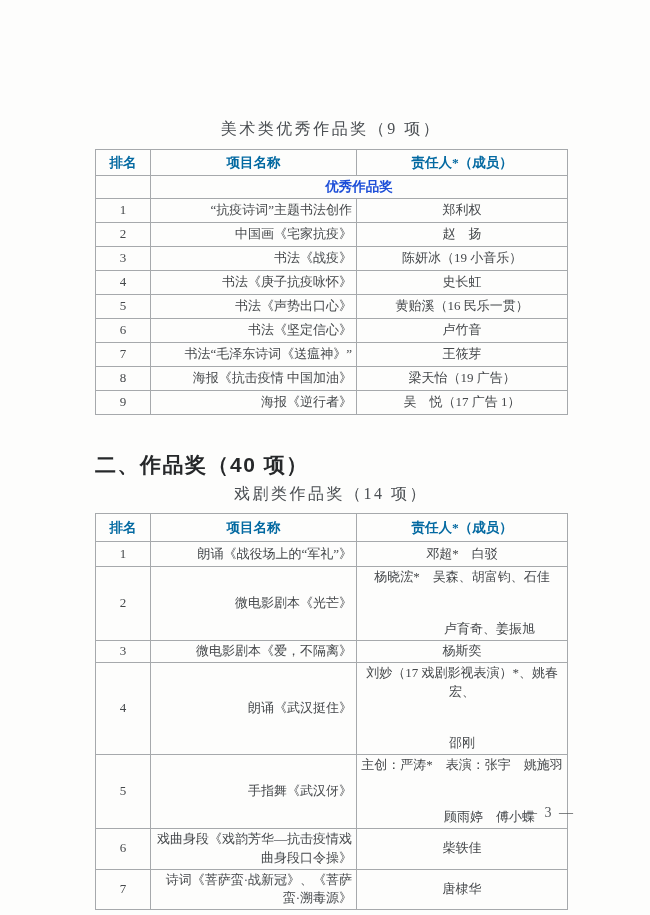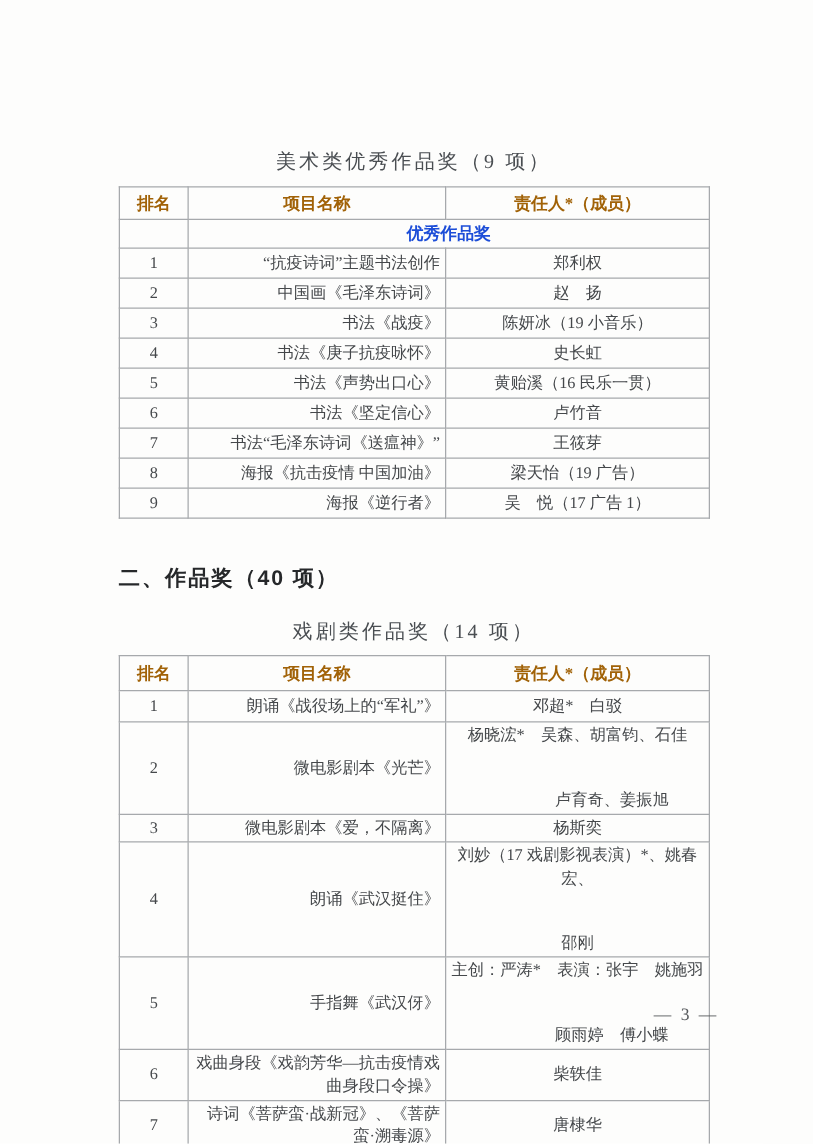--- a/index.html
+++ b/index.html
@@ -13,37 +13,37 @@
   }
   .content { position:absolute; left:95px; top:0; width:472px; }
 
   .doc-title {
     text-align:center;
     font-size:16px;
     letter-spacing:2.5px;
     color:#4a4e52;
   }
   .title-art   { margin-top:119px; margin-bottom:9px; }
-  .title-drama { margin-top:21px;  margin-bottom:8px;font-family:Liberation Serif, serif; }
+  .title-drama { margin-top:5px;  margin-bottom:8px;font-family:Liberation Serif, serif; }
 
   table.award {
     border-collapse:collapse;
     width:472px;
     table-layout:fixed;
   }
   .award td, .award th {
     border:1px solid #a6a9ac;
     font-size:13px;
     font-weight:normal;
     padding:1px 4px;
     vertical-align:middle;
     line-height:1.45;
     overflow:hidden;
   }
-  .award th { font-weight:bold; font-size:13.5px; color:#a16207; text-align:center; }
+  .award th { font-weight:bold; font-size:13.5px; color:#0369a1; text-align:center; }
   .col-rank { width:55px; }
   .col-proj { width:206px; }
   .col-pers { width:211px; }
 
   .rank { text-align:center; }
   .proj { text-align:right; }
   .pers { text-align:center; padding-left:10px; }
 
   .t1 tr        { height:24px; }
   .t1 tr.hdr    { height:26px; }
@@ -58,21 +58,21 @@
   .t2 tr.r4  { height:40px; }
   .t2 tr.r5  { height:40px; }
   .t2 tr.r6  { height:38px; }
 
   .line2 { display:block;margin-top:33px; }
   .line2.indent { padding-left:55px; }
 
   .sec-heading {
     margin-top:36px;
     font-family:"Liberation Sans", sans-serif;
-    font-size:17px;
+    font-size:21px;
     font-weight:bold;
     letter-spacing:1.5px;
     color:#26282a;
   }
 
   .page-num {
     position:absolute;
     top:805px; left:95px; width:480px;
     text-align:right;
     font-size:14px;
@@ -104,21 +104,21 @@
         <td></td>
         <td class="sub-cell" colspan="2">优秀作品奖</td>
       </tr>
       <tr>
         <td class="rank">1</td>
         <td class="proj">“抗疫诗词”主题书法创作</td>
         <td class="pers">郑利权</td>
       </tr>
       <tr>
         <td class="rank">2</td>
-        <td class="proj">中国画《毛泽东诗词》</td>
+        <td class="proj">中国画《宅家抗疫》</td>
         <td class="pers">赵　扬</td>
       </tr>
       <tr>
         <td class="rank">3</td>
         <td class="proj">书法《战疫》</td>
         <td class="pers">陈妍冰（19 小音乐）</td>
       </tr>
       <tr>
         <td class="rank">4</td>
         <td class="proj">书法《庚子抗疫咏怀》</td>

